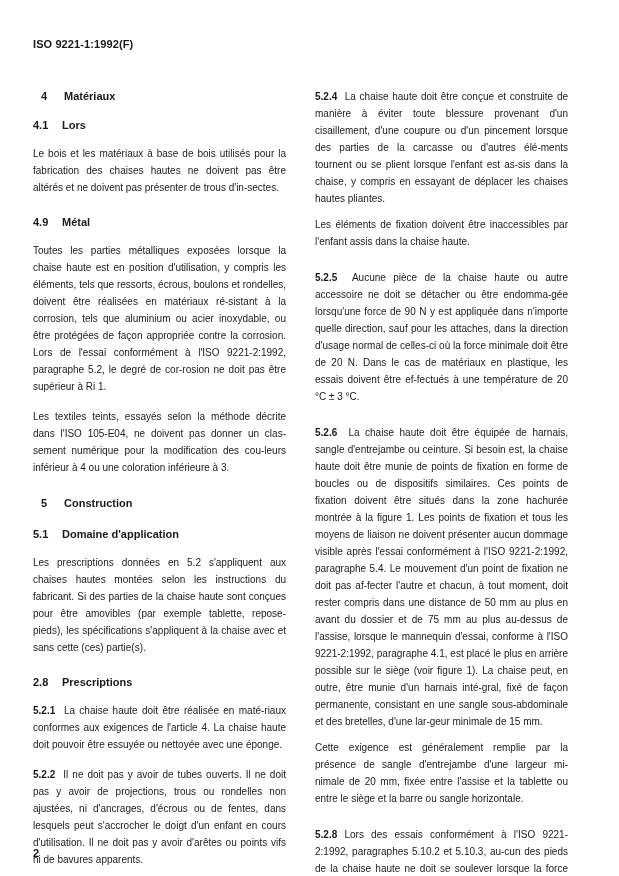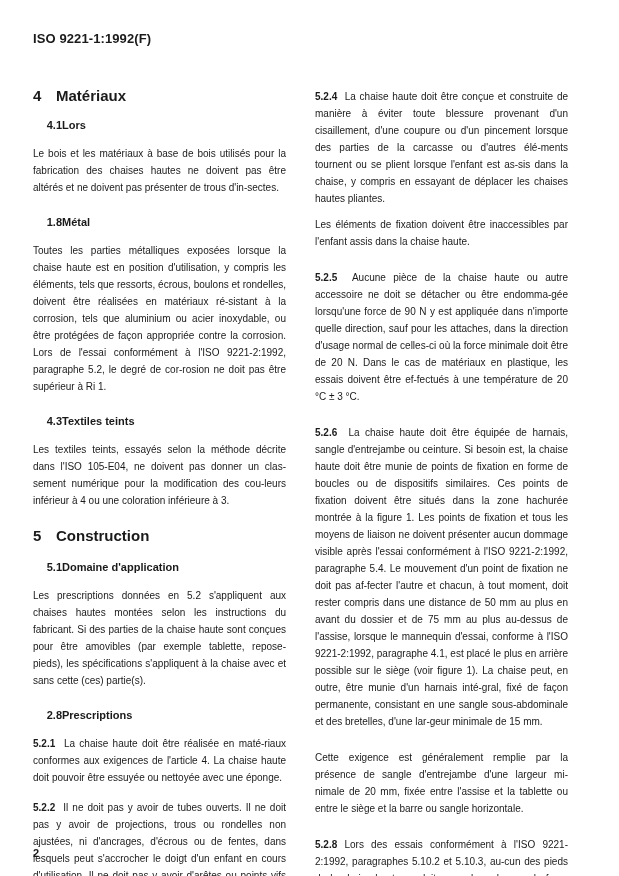--- a/index.html
+++ b/index.html
@@ -1,51 +1,48 @@
 <!DOCTYPE html>
 <html><head>
 <meta charset="utf-8">
 <style>
   html, body { margin: 0; padding: 0; background: #ffffff; }
   body { width: 619px; height: 876px; position: relative; overflow: hidden;
          font-family: "Liberation Sans", sans-serif; color: #1a1a1a; }
-  .header { position: absolute; left: 33px; top: 31px; font-weight: bold; font-size: 13px; letter-spacing: 0.1px; }
+  .header { position: absolute; left: 33px; top: 38px; font-weight: bold; font-size: 11px; letter-spacing: 0.1px; }
   .col { position: absolute; top: 82px; width: 253px; }
   .col.left { left: 33px; }
   .col.right { left: 315px; }
-  .h1 { font-weight: bold; font-size: 15px; margin: 0; height: 16px; line-height: 16px; }
+  .h1 { font-weight: bold; font-size: 11px; margin: 8px; height: 16px; line-height: 16px; }
   .h2 { font-weight: bold; font-size: 11px; margin: 0; height: 14px; line-height: 14px; }
   .num { display: inline-block; width: 23px; }
-  .h2 .num { width: 29px; text-align: right; }
+  .h2 .num { width: 29px; }
   p { margin: 0; font-size: 10px; line-height: 17px; text-align: justify; hyphens: manual; }
   p b { font-weight: bold; }
   .footer { position: absolute; left: 33px; top: 847px; font-weight: bold; font-size: 11px; }
 </style>
 </head>
 <body>
 
 <div class="header">ISO 9221-1:1992(F)</div>
 
 <div class="col left">
   <h1 class="h1" style="margin-top:6px">
     <span class="num">4</span><span>Matériaux</span>
   </h1>
   <h2 class="h2" style="margin-top:14px">
     <span class="num">4.1</span><span>Lors</span>
   </h2>
   <p style="margin-top:13px">Le bois et les matériaux à base de bois utilisés pour la fabrication des chaises hautes ne doivent pas être altérés et ne doivent pas présenter de trous d'in-sectes.</p>
 
   <h2 class="h2" style="margin-top:19px">
-    <span class="num">1.8</span><span>Métal</span>
+    <span class="num">4.9</span><span>Métal</span>
   </h2>
   <p style="margin-top:13px">Toutes les parties métalliques exposées lorsque la chaise haute est en position d'utilisation, y compris les éléments, tels que ressorts, écrous, boulons et rondelles, doivent être réalisées en matériaux ré-sistant à la corrosion, tels que aluminium ou acier inoxydable, ou être protégées de façon appropriée contre la corrosion. Lors de l'essai conformément à l'ISO 9221-2:1992, paragraphe 5.2, le degré de cor-rosion ne doit pas être supérieur à Ri 1.</p>
 
-  <h2 class="h2" style="margin-top:19px">
-    <span class="num">4.3</span><span>Textiles teints</span>
-  </h2>
   <p style="margin-top:13px">Les textiles teints, essayés selon la méthode décrite dans l'ISO 105-E04, ne doivent pas donner un clas-sement numérique pour la modification des cou-leurs inférieur à 4 ou une coloration inférieure à 3.</p>
 
   <h1 class="h1" style="margin-top:19px">
     <span class="num">5</span><span>Construction</span>
   </h1>
   <h2 class="h2" style="margin-top:16px">
     <span class="num">5.1</span><span>Domaine d'application</span>
   </h2>
   <p style="margin-top:13px">Les prescriptions données en 5.2 s'appliquent aux chaises hautes montées selon les instructions du fabricant. Si des parties de la chaise haute sont conçues pour être amovibles (par exemple tablette, repose-pieds), les spécifications s'appliquent à la chaise avec et sans cette (ces) partie(s).</p>
 
@@ -67,20 +64,20 @@
   <p style="margin-top:9px">Les éléments de fixation doivent être inaccessibles par l'enfant assis dans la chaise haute.</p>
 
   <p style="margin-top:19px">
     <b>5.2.5</b>&nbsp;&nbsp;<span>Aucune pièce de la chaise haute ou autre accessoire ne doit se détacher ou être endomma-gée lorsqu'une force de 90 N y est appliquée dans n'importe quelle direction, sauf pour les attaches, dans la direction d'usage normal de celles-ci où la force minimale doit être de 20 N. Dans le cas de matériaux en plastique, les essais doivent être ef-fectués à une température de 20 °C ± 3 °C.</span>
   </p>
 
   <p style="margin-top:19px">
     <b>5.2.6</b>&nbsp;&nbsp;<span>La chaise haute doit être équipée de harnais, sangle d'entrejambe ou ceinture. Si besoin est, la chaise haute doit être munie de points de fixation en forme de boucles ou de dispositifs similaires. Ces points de fixation doivent être situés dans la zone hachurée montrée à la figure 1. Les points de fixation et tous les moyens de liaison ne doivent présenter aucun dommage visible après l'essai conformément à l'ISO 9221-2:1992, paragraphe 5.4. Le mouvement d'un point de fixation ne doit pas af-fecter l'autre et chacun, à tout moment, doit rester compris dans une distance de 50 mm au plus en avant du dossier et de 75 mm au plus au-dessus de l'assise, lorsque le mannequin d'essai, conforme à l'ISO 9221-2:1992, paragraphe 4.1, est placé le plus en arrière possible sur le siège (voir figure 1). La chaise peut, en outre, être munie d'un harnais inté-gral, fixé de façon permanente, consistant en une sangle sous-abdominale et des bretelles, d'une lar-geur minimale de 15 mm.</span>
   </p>
 
-  <p style="margin-top:19px">Cette exigence est généralement remplie par la présence de sangle d'entrejambe d'une largeur mi-nimale de 20 mm, fixée entre l'assise et la tablette ou entre le siège et la barre ou sangle horizontale.</p>
+  <p style="margin-top:9px">Cette exigence est généralement remplie par la présence de sangle d'entrejambe d'une largeur mi-nimale de 20 mm, fixée entre l'assise et la tablette ou entre le siège et la barre ou sangle horizontale.</p>
 
   <p style="margin-top:19px">
     <b>5.2.8</b>&nbsp;<span>Lors des essais conformément à l'ISO 9221-2:1992, paragraphes 5.10.2 et 5.10.3, au-cun des pieds de la chaise haute ne doit se soulever lorsque la force est appliquée à une distance infé-rieure à 140 mm et 120 mm, respectivement.</span>
   </p>
 </div>
 
 <div class="footer">2</div>
 
 </body></html>

